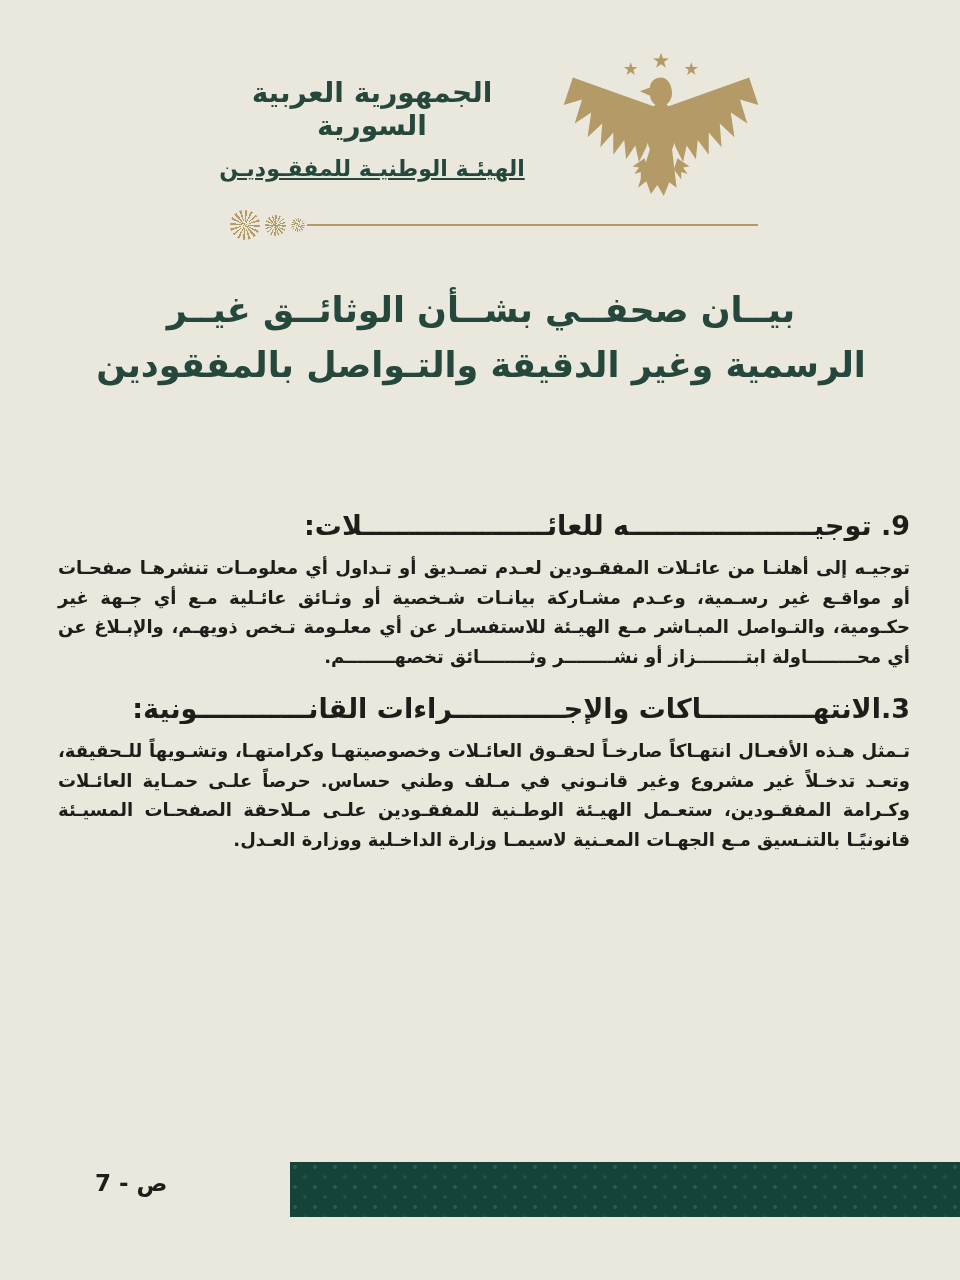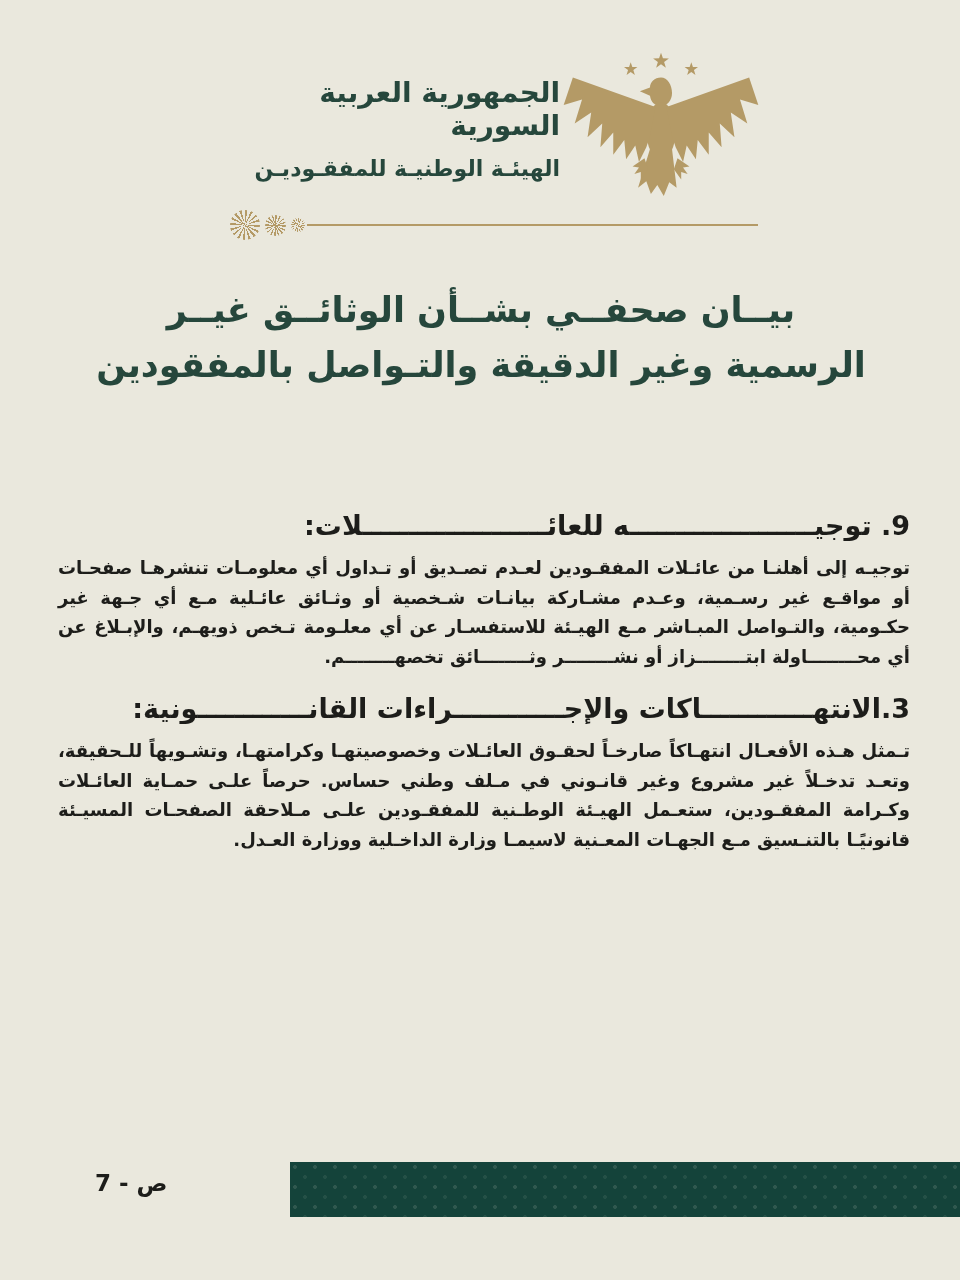--- a/index.html
+++ b/index.html
@@ -3,25 +3,25 @@
 <meta charset="utf-8">
 <style>
   html,body{margin:0;padding:0;}
   .page{
     position:relative; width:960px; height:1280px;
     background:#eae8dd; overflow:hidden;
     font-family:"DejaVu Sans", sans-serif;
   }
   
   .org-text{
-    position:absolute; left:236px; top:76px; width:324px;
-    text-align:right; direction:rtl; color:#26473c;
+    position:absolute; left:210px; top:76px; width:324px;
+    text-align:center; direction:rtl; color:#26473c;
   }
   .org-line1{font-size:28px; font-weight:bold; letter-spacing:0.5px;}
-  .org-line2{font-size:22px; font-weight:bold; margin-top:14px; letter-spacing:1.5px;}
+  .org-line2{font-size:22px; font-weight:bold; margin-top:14px; letter-spacing:1.5px;text-decoration:underline;}
   .eagle{position:absolute; left:560px; top:48px; width:202px; height:160px;}
 
   
   .divider{
     position:absolute; left:230px; top:208px; width:528px; height:34px;
     display:flex; align-items:center;
   }
   .burst{
     display:inline-block; border-radius:50%;
     background:repeating-conic-gradient(#b49a66 0deg 9deg, rgba(0,0,0,0) 9deg 22.5deg);

